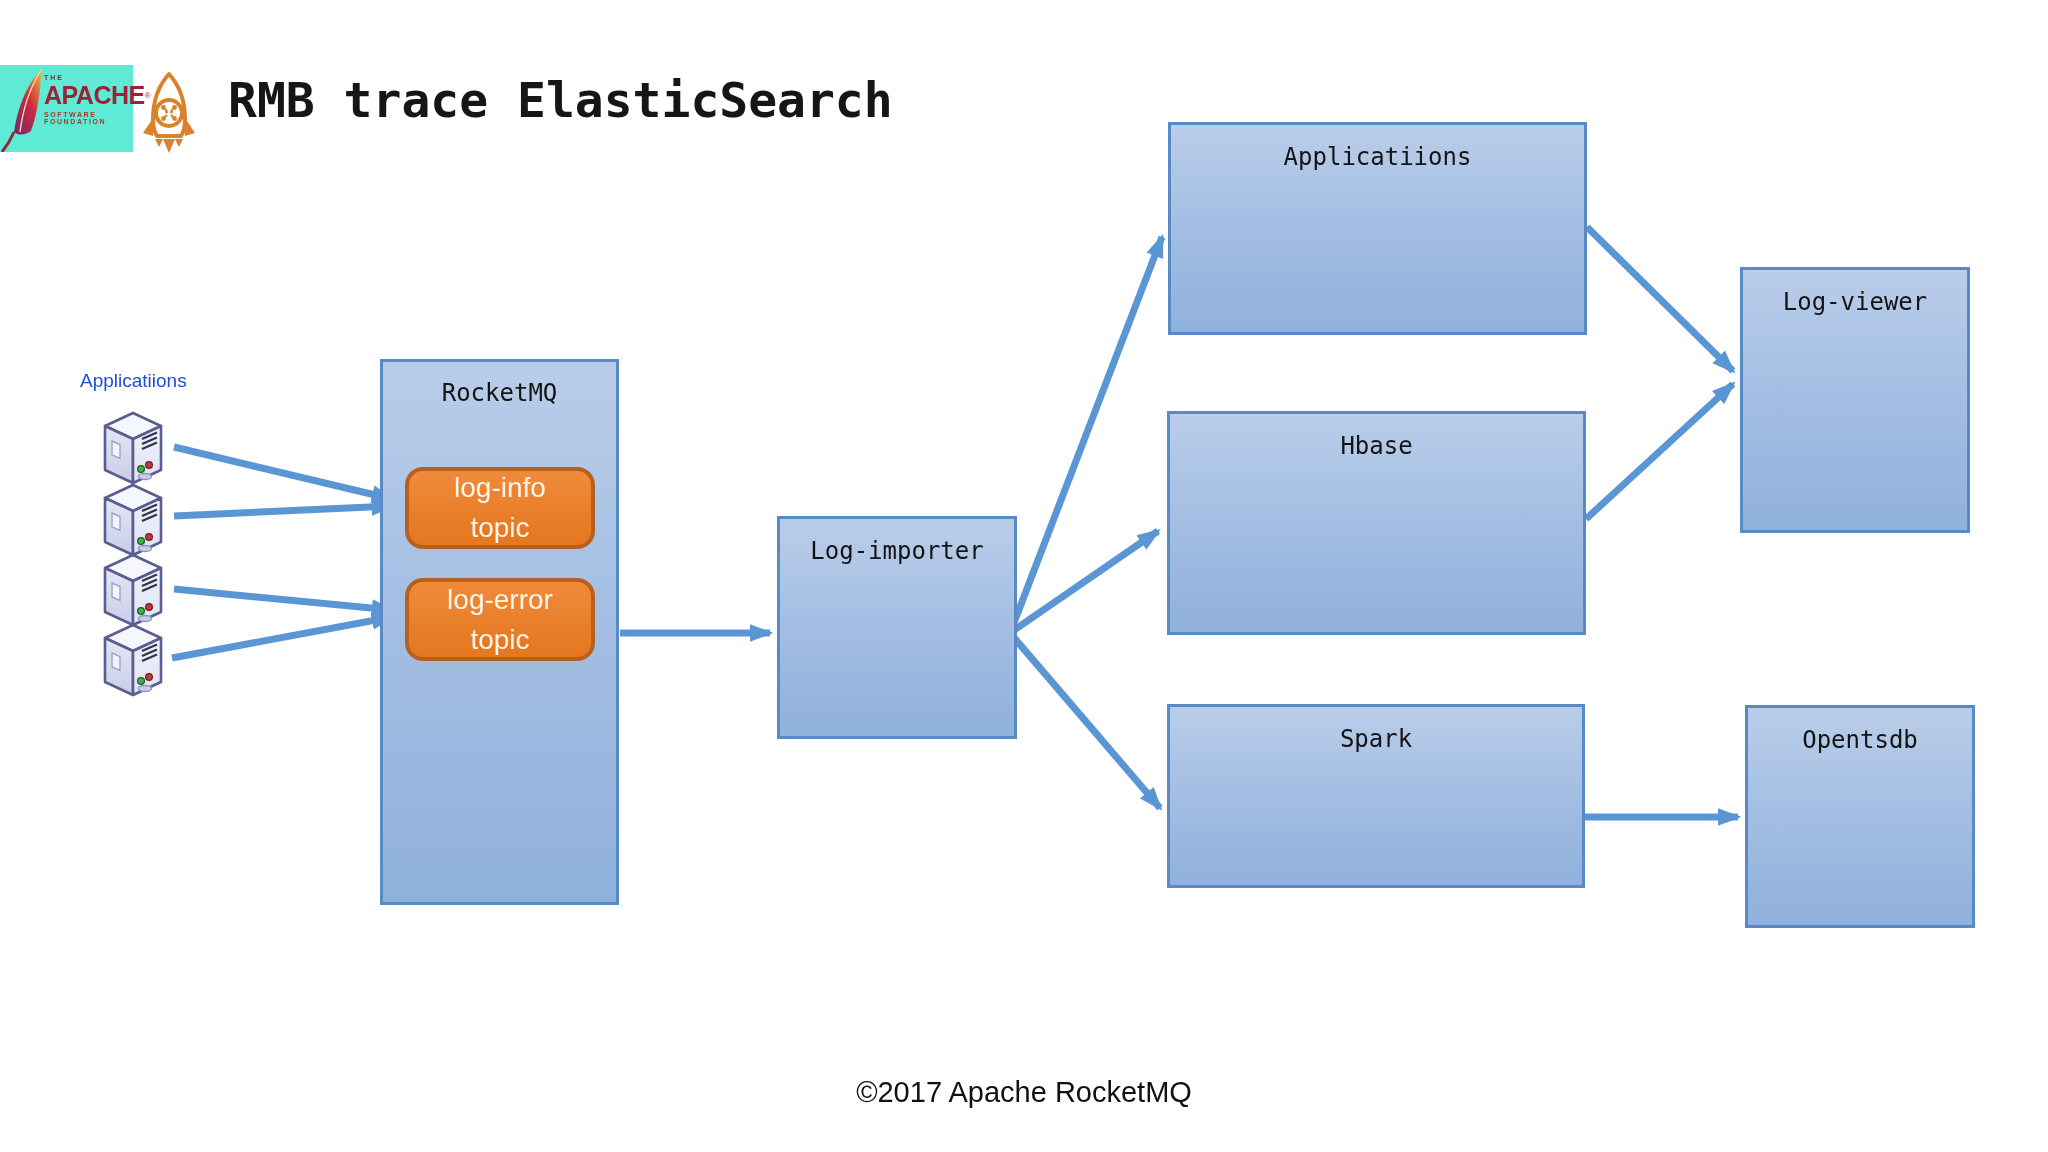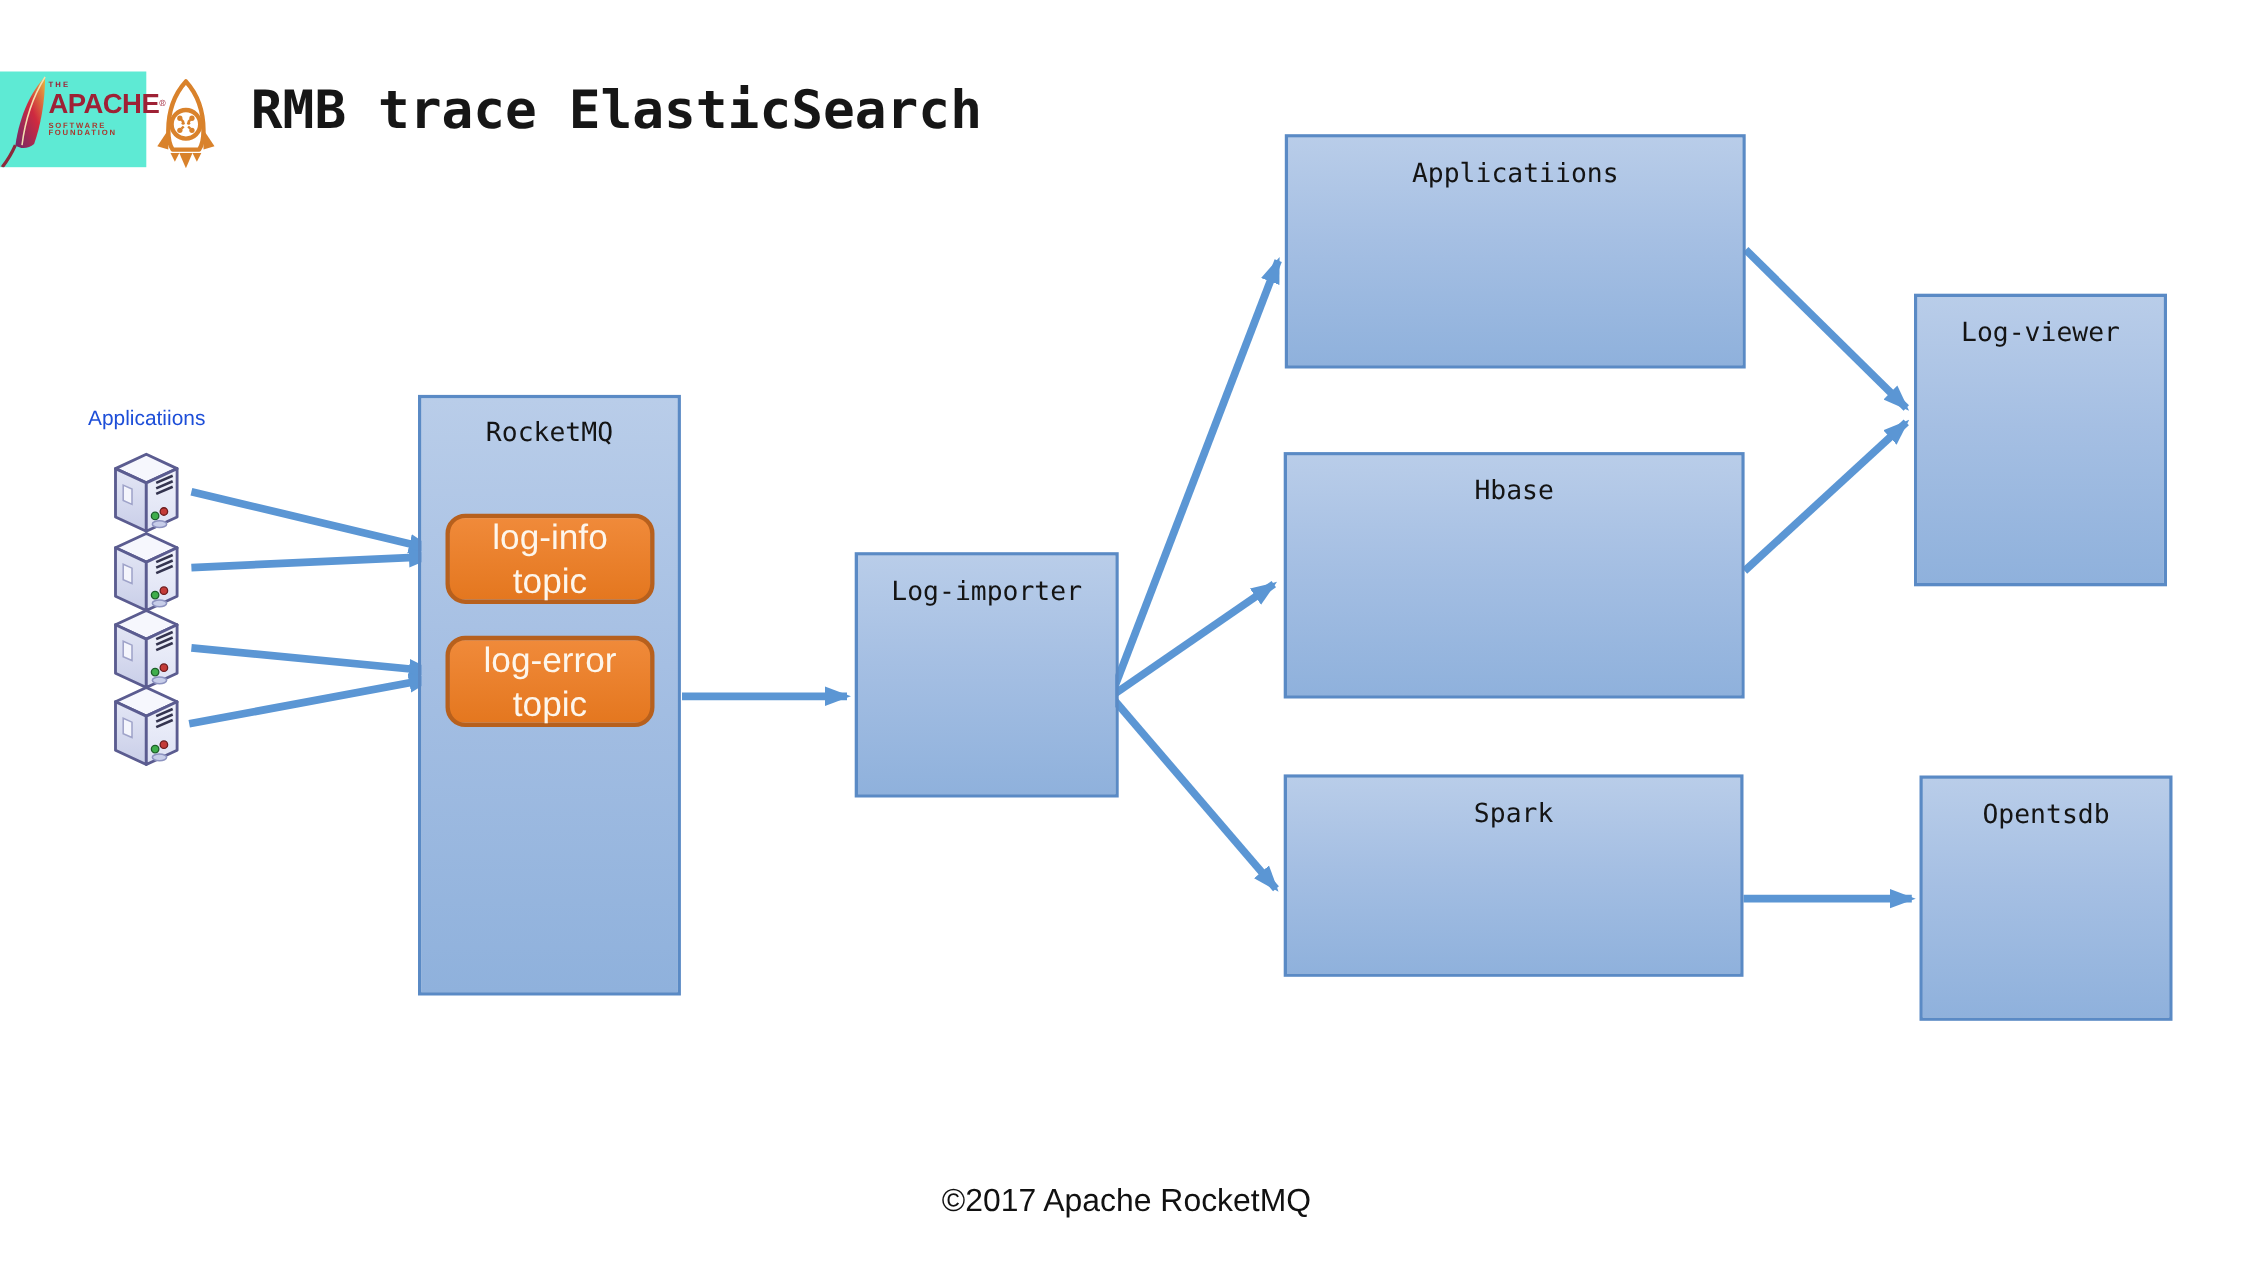--- a/index.html
+++ b/index.html
@@ -18,31 +18,31 @@
   .slide-title{position:absolute;left:228px;top:72px;font-family:"DejaVu Sans Mono",monospace;
                font-weight:bold;font-size:48px;color:#161616;white-space:nowrap;}
 
   
   .node{position:absolute;box-sizing:border-box;border:3px solid #5a8ac5;
         background:linear-gradient(180deg,#b9cde9 0%,#a5bfe3 45%,#8fb1dc 100%);}
   .node .ntitle{display:block;text-align:center;padding-top:18px;
         font-family:"DejaVu Sans Mono",monospace;font-size:24px;color:#141414;white-space:nowrap;}
   #node-rocketmq   {left:380px; top:359px; width:239px; height:546px;}
   #node-rocketmq .ntitle{padding-top:17px;}
-  #node-log-importer{left:777px; top:502px; width:240px; height:223px;}
+  #node-log-importer{left:777px; top:516px; width:240px; height:223px;}
   #node-elasticsearch{left:1168px;top:122px; width:419px; height:213px;}
   #node-hbase      {left:1167px; top:411px; width:419px; height:224px;}
   #node-spark      {left:1167px; top:704px; width:418px; height:184px;}
   #node-log-viewer {left:1740px; top:267px; width:230px; height:266px;}
   #node-opentsdb   {left:1745px; top:705px; width:230px; height:223px;}
 
   .topic{position:absolute;box-sizing:border-box;border:4px solid #b7601d;border-radius:18px;
          background:linear-gradient(180deg,#f08a3a 0%,#e4771f 100%);
          display:flex;flex-direction:column;align-items:center;justify-content:center;
-         color:#fdf6ec;font-size:32px;line-height:40px;}
+         color:#fdf6ec;font-size:28px;line-height:40px;}
   #topic-log-info {left:405px;top:467px;width:190px;height:82px;}
   #topic-log-error{left:405px;top:578px;width:190px;height:83px;}
 
   .apps-label{position:absolute;left:80px;top:370px;font-size:19px;color:#1d4ed8;}
 
   .footer{position:absolute;left:0;right:0;top:1076px;text-align:center;
           font-size:29px;color:#111111;}
 
   .arrow-layer{position:absolute;left:0;top:0;}
 </style>

